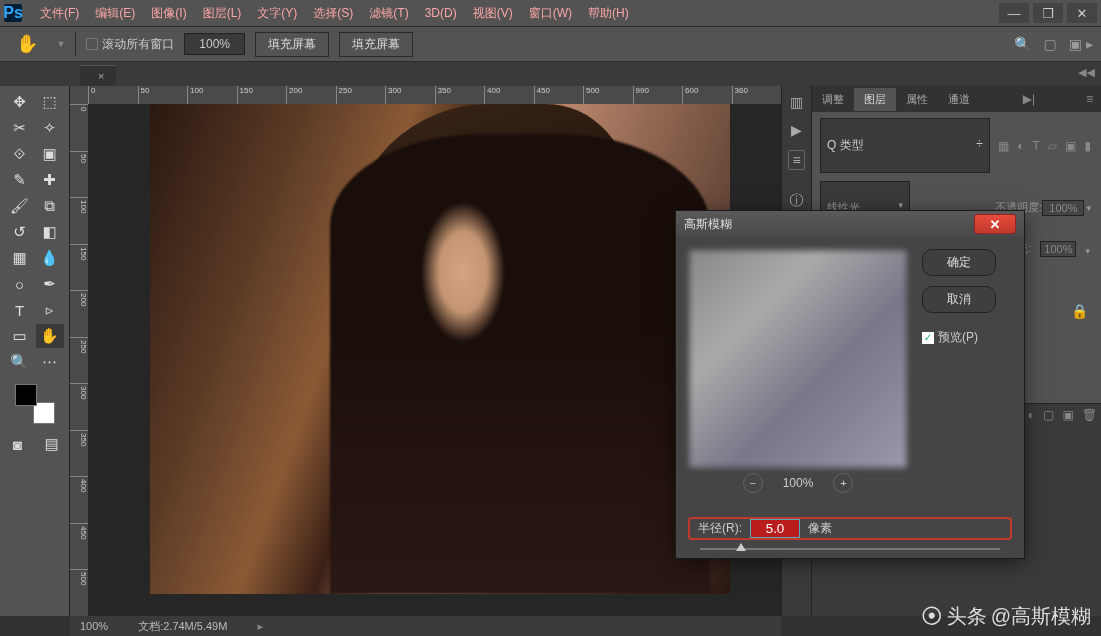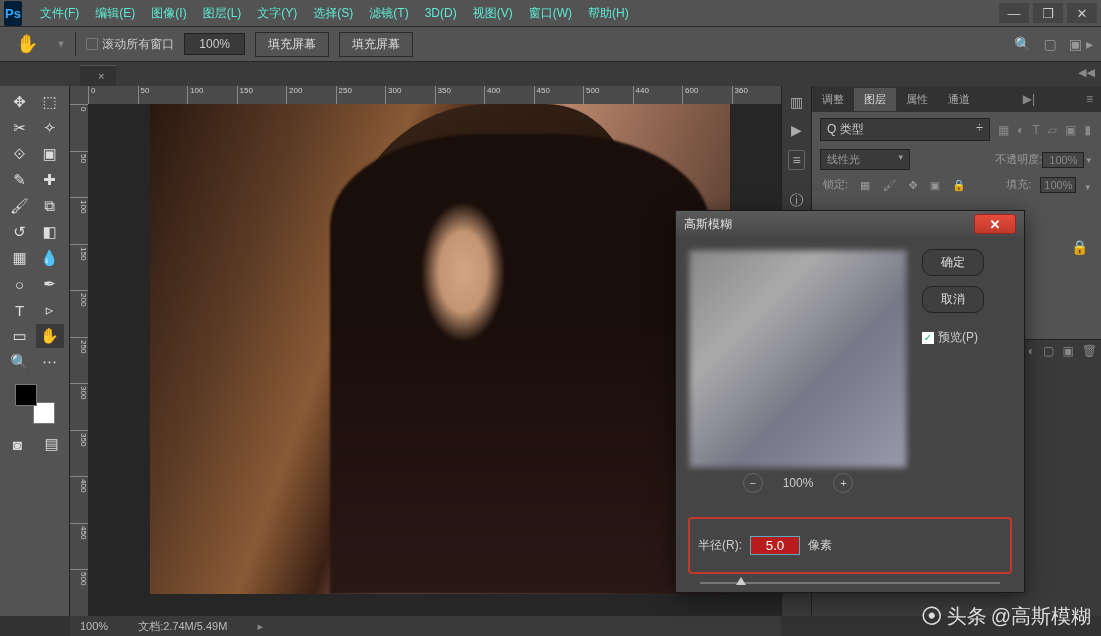--- a/index.html
+++ b/index.html
@@ -1,21 +1,21 @@
 <!DOCTYPE html>
 <html><head>
 <meta charset="utf-8">
 <style>
 * { box-sizing: border-box; margin: 0; padding: 0; font-family: "Microsoft YaHei", sans-serif; }
 body { background: #323232; color: #ccc; width: 1101px; height: 636px; overflow: hidden; position: relative; font-size: 12px; }
 
 
 .menubar { height: 26px; background: #535353; display: flex; align-items: center; padding: 0 4px; }
-.ps-logo { width: 18px; height: 25px; background: #001e36; color: #31a8ff; font-weight: bold; font-size: 13px; display: flex; align-items: center; justify-content: center; margin-right: 10px; border-radius: 2px; }
-.menubar .menu-item { padding: 0 8px; color: #5eead4; cursor: default; }
+.ps-logo { width: 18px; height: 18px; background: #001e36; color: #31a8ff; font-weight: bold; font-size: 16px; display: flex; align-items: center; justify-content: center; margin-right: 10px; border-radius: 2px; }
+.menubar .menu-item { padding: 0 8px; color: #fca5a5; cursor: default; }
 .window-controls { margin-left: auto; display: flex; }
 .window-controls .wc { width: 30px; height: 20px; background: #444; margin-left: 4px; display: flex; align-items: center; justify-content: center; font-size: 13px; }
 
 
 .optionsbar { height: 36px; background: #535353; border-top: 1px solid #2a2a2a; border-bottom: 1px solid #2a2a2a; display: flex; align-items: center; padding: 0 8px; gap: 10px; }
 .hand-icon { font-size: 18px; padding: 4px 8px; }
 .checkbox-label { display: flex; align-items: center; gap: 4px; }
 .opt-btn { background: #535353; border: 1px solid #2a2a2a; color: #ddd; padding: 3px 12px; cursor: default; }
 .zoom-box { background: #3a3a3a; border: 1px solid #222; padding: 3px 14px; }
 .optionsbar .right-icons { margin-left: auto; display: flex; gap: 12px; font-size: 14px; color: #999; }
@@ -56,44 +56,44 @@
 .dock-icon { font-size: 14px; color: #aaa; }
 
 
 .panels { width: 290px; background: #3a3a3a; border-left: 1px solid #222; display: flex; flex-direction: column; }
 .panel-tabs { display: flex; background: #323232; height: 26px; align-items: center; }
 .panel-tab { padding: 4px 10px; font-size: 11px; color: #aaa; cursor: default; }
 .panel-tab.active { background: #535353; color: #ddd; }
 .panel-collapse { margin-left: auto; padding: 4px 8px; color: #888; }
 .panel-body { background: #535353; padding: 6px 8px; }
 .search-row { display: flex; align-items: center; gap: 6px; margin-bottom: 8px; }
-.dropdown { background: #3a3a3a; border: 1px solid #222; padding: 2px 6px; flex: 1; display: flex; justify-content: space-between; }
+.dropdown { background: #3a3a3a; border: 1px solid #222; padding: 18px 6px; flex: 1; display: flex; justify-content: space-between; }
 .icon-row { display: flex; gap: 4px; }
 .icon-row span { font-size: 12px; color: #888; padding: 2px; }
 .prop-row { display: flex; align-items: center; margin-bottom: 6px; font-size: 11px; color: #999; }
 .prop-val { background: #444; padding: 1px 6px; border: 1px solid #222; color: #888; }
 .lock-row { display: flex; align-items: flex-end; gap: 6px; font-size: 11px; color: #999; }
 .lock-row span { padding: 1px 3px; }
 .layers-body { background: #535353; min-height: 140px; padding: 8px; position: relative; }
 .lock-indicator { position: absolute; right: 12px; top: 40px; font-size: 14px; color: #aaa; }
 .layers-footer { background: #3a3a3a; padding: 4px; display: flex; justify-content: flex-end; gap: 8px; font-size: 12px; color: #888; border-top: 1px solid #222; }
 
 
 .dialog { position: absolute; top: 210px; left: 675px; width: 350px; background: #454545; border: 1px solid #1a1a1a; box-shadow: 0 4px 20px rgba(0,0,0,0.5); z-index: 100; }
 .dialog-titlebar { height: 26px; background: linear-gradient(180deg, #5a5a5a 0%, #484848 100%); display: flex; align-items: center; padding: 8px 8px; color: #ddd; font-size: 12px; }
 .dialog-close { margin-left: auto; width: 42px; height: 20px; background: linear-gradient(180deg, #e74c3c 0%, #c0392b 100%); border-radius: 3px; display: flex; align-items: center; justify-content: center; color: #fff; font-weight: bold; font-size: 13px; border: 1px solid #922; }
 .dialog-body { padding: 12px; display: flex; gap: 14px; }
 .preview-box { width: 220px; height: 220px; background: linear-gradient(135deg, #888 0%, #aaa 30%, #778 60%, #99a 100%); border: 1px solid #222; filter: blur(3px); }
 .dialog-right { display: flex; flex-direction: column; gap: 10px; }
-.dlg-btn { width: 62px; padding: 4px 0; background: #3f3f3f; border: 1px solid #222; color: #ddd; text-align: center; border-radius: 10px; cursor: default; }
+.dlg-btn { width: 74px; padding: 4px 0; background: #3f3f3f; border: 1px solid #222; color: #ddd; text-align: center; border-radius: 10px; cursor: default; }
 .dlg-check { display: flex; align-items: center; gap: 4px; margin-top: 6px; }
 .dlg-check .chk { width: 12px; height: 12px; background: #fff; display: flex; align-items: center; justify-content: center; color: #2a7; font-size: 10px; }
 .zoom-row { display: flex; justify-content: center; align-items: center; gap: 20px; padding: 4px 0; }
 .zoom-btn { width: 20px; height: 20px; border: 1px solid #666; border-radius: 50%; display: flex; align-items: center; justify-content: center; font-size: 11px; color: #ccc; }
-.radius-row { margin: 8px 12px; padding: 17px 8px; border: 2px solid #c0392b; border-radius: 4px; display: flex; align-items: center; gap: 8px; }
+.radius-row { margin: 8px 12px; padding: 0 8px; border: 2px solid #c0392b; border-radius: 4px; display: flex; align-items: center; gap: 8px; }
 .radius-input { width: 50px; background: #3a3a3a; border: 1px solid #5ab; color: #fff; padding: 1px 4px; text-align: center; }
 .radius-input.sel { background: #b91c1c; }
 .slider-row { padding: 0 24px 8px; position: relative; }
 .slider-track { height: 2px; background: #777; position: relative; }
 .slider-thumb { position: absolute; left: 12%; top: -5px; width: 0; height: 0; border-left: 5px solid transparent; border-right: 5px solid transparent; border-bottom: 8px solid #ccc; }
 
 
 .statusbar { position: absolute; bottom: 0; left: 70px; right: 320px; height: 20px; background: #3a3a3a; display: flex; align-items: center; padding: 0 10px; font-size: 11px; color: #bbb; gap: 30px; }
 
 
@@ -192,21 +192,21 @@
         <div class="tick">50</div>
         <div class="tick">100</div>
         <div class="tick">150</div>
         <div class="tick">200</div>
         <div class="tick">250</div>
         <div class="tick">300</div>
         <div class="tick">350</div>
         <div class="tick">400</div>
         <div class="tick">450</div>
         <div class="tick">500</div>
-        <div class="tick">440</div>
+        <div class="tick">990</div>
         <div class="tick">600</div>
         <div class="tick">360</div>
     </div>
     <div class="ruler-v">
       <div class="tick">0</div>
         <div class="tick">50</div>
         <div class="tick">100</div>
         <div class="tick">150</div>
         <div class="tick">200</div>
         <div class="tick">250</div>

